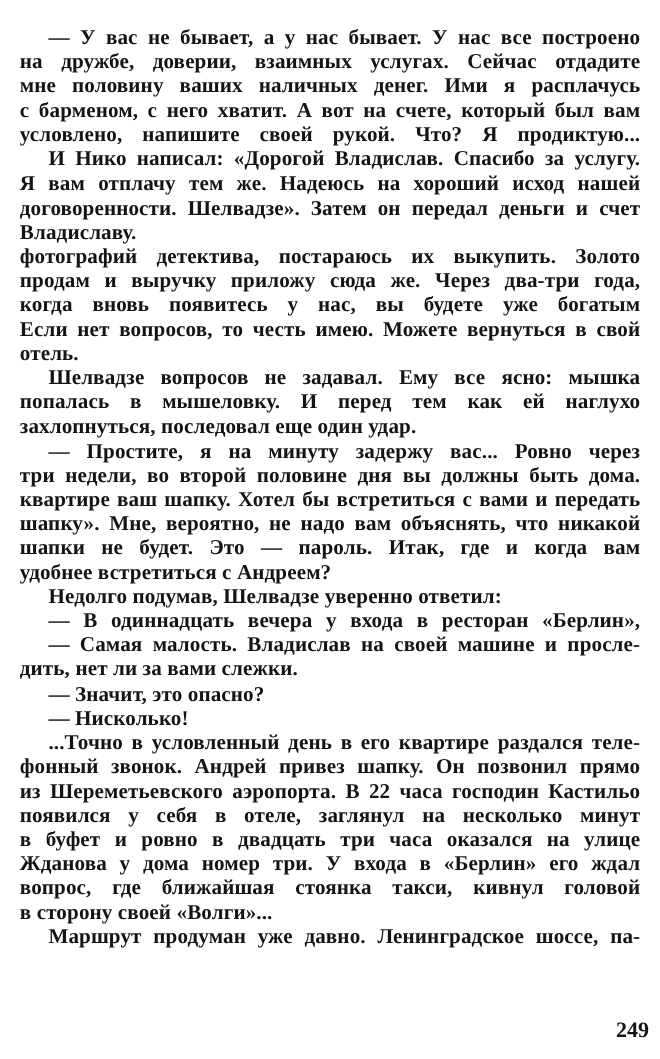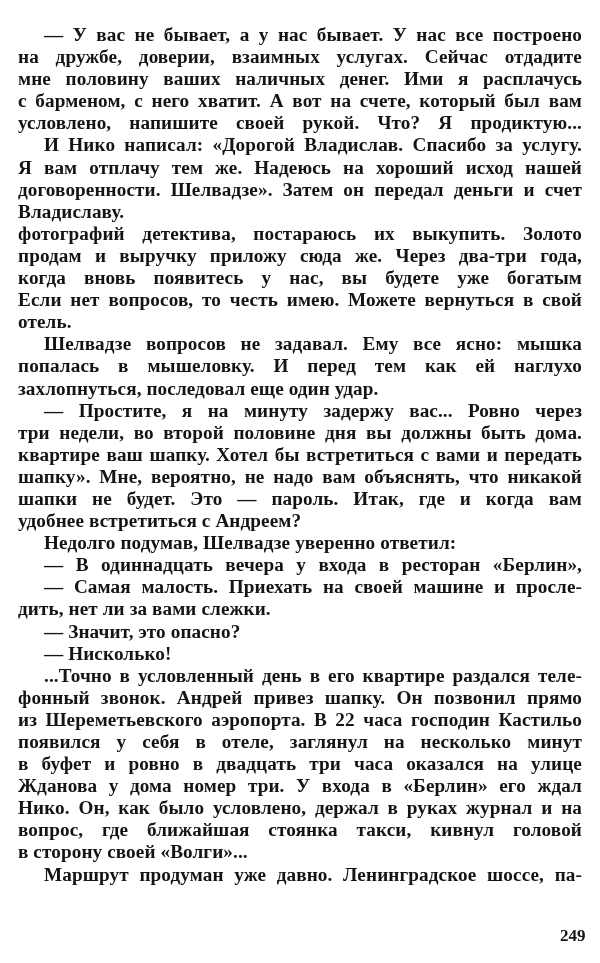--- a/index.html
+++ b/index.html
@@ -24,21 +24,21 @@
     height: 22.1px;
     overflow: visible;
   }
   .line.last { text-align-last: left; font-family: Liberation Serif, serif; }
   .line.indent { padding-left: 26px; }
   .page-number {
     position: absolute;
     left: 560px;
     top: 926px;
     font-family: "Liberation Serif", "DejaVu Serif", serif;
-    font-size: 17px;
+    font-size: 20px;
     font-weight: bold;
     color: #141414;
   }
 </style>
 </head>
 <body>
 
 <div class="page" id="page-body">
     <span class="line indent">— У вас не бывает, а у нас бывает. У нас все построено</span>
     <span class="line">на дружбе, доверии, взаимных услугах. Сейчас отдадите</span>
@@ -58,28 +58,27 @@
     <span class="line">попалась в мышеловку. И перед тем как ей наглухо</span>
     <span class="line last">захлопнуться, последовал еще один удар.</span>
     <span class="line indent">— Простите, я на минуту задержу вас... Ровно через</span>
     <span class="line">три недели, во второй половине дня вы должны быть дома.</span>
     <span class="line">квартире ваш шапку. Хотел бы встретиться с вами и передать</span>
     <span class="line">шапку». Мне, вероятно, не надо вам объяснять, что никакой</span>
     <span class="line">шапки не будет. Это — пароль. Итак, где и когда вам</span>
     <span class="line last">удобнее встретиться с Андреем?</span>
     <span class="line indent last">Недолго подумав, Шелвадзе уверенно ответил:</span>
     <span class="line indent">— В одиннадцать вечера у входа в ресторан «Берлин»,</span>
-    <span class="line indent">— Самая малость. Приехать на своей машине и просле-</span>
+    <span class="line indent">— Самая малость. Владислав на своей машине и просле-</span>
     <span class="line last">дить, нет ли за вами слежки.</span>
     <span class="line indent last">— Значит, это опасно?</span>
     <span class="line indent last">— Нисколько!</span>
     <span class="line indent">...Точно в условленный день в его квартире раздался теле-</span>
     <span class="line">фонный звонок. Андрей привез шапку. Он позвонил прямо</span>
     <span class="line">из Шереметьевского аэропорта. В 22 часа господин Кастильо</span>
     <span class="line">появился у себя в отеле, заглянул на несколько минут</span>
     <span class="line">в буфет и ровно в двадцать три часа оказался на улице</span>
     <span class="line">Жданова у дома номер три. У входа в «Берлин» его ждал</span>
-    <span class="line">Нико. Он, как было условлено, держал в руках журнал и на</span>
     <span class="line">вопрос, где ближайшая стоянка такси, кивнул головой</span>
     <span class="line last">в сторону своей «Волги»...</span>
     <span class="line indent">Маршрут продуман уже давно. Ленинградское шоссе, па-</span>
   </div>
 <div class="page-number">249</div>
 
 </body></html>

